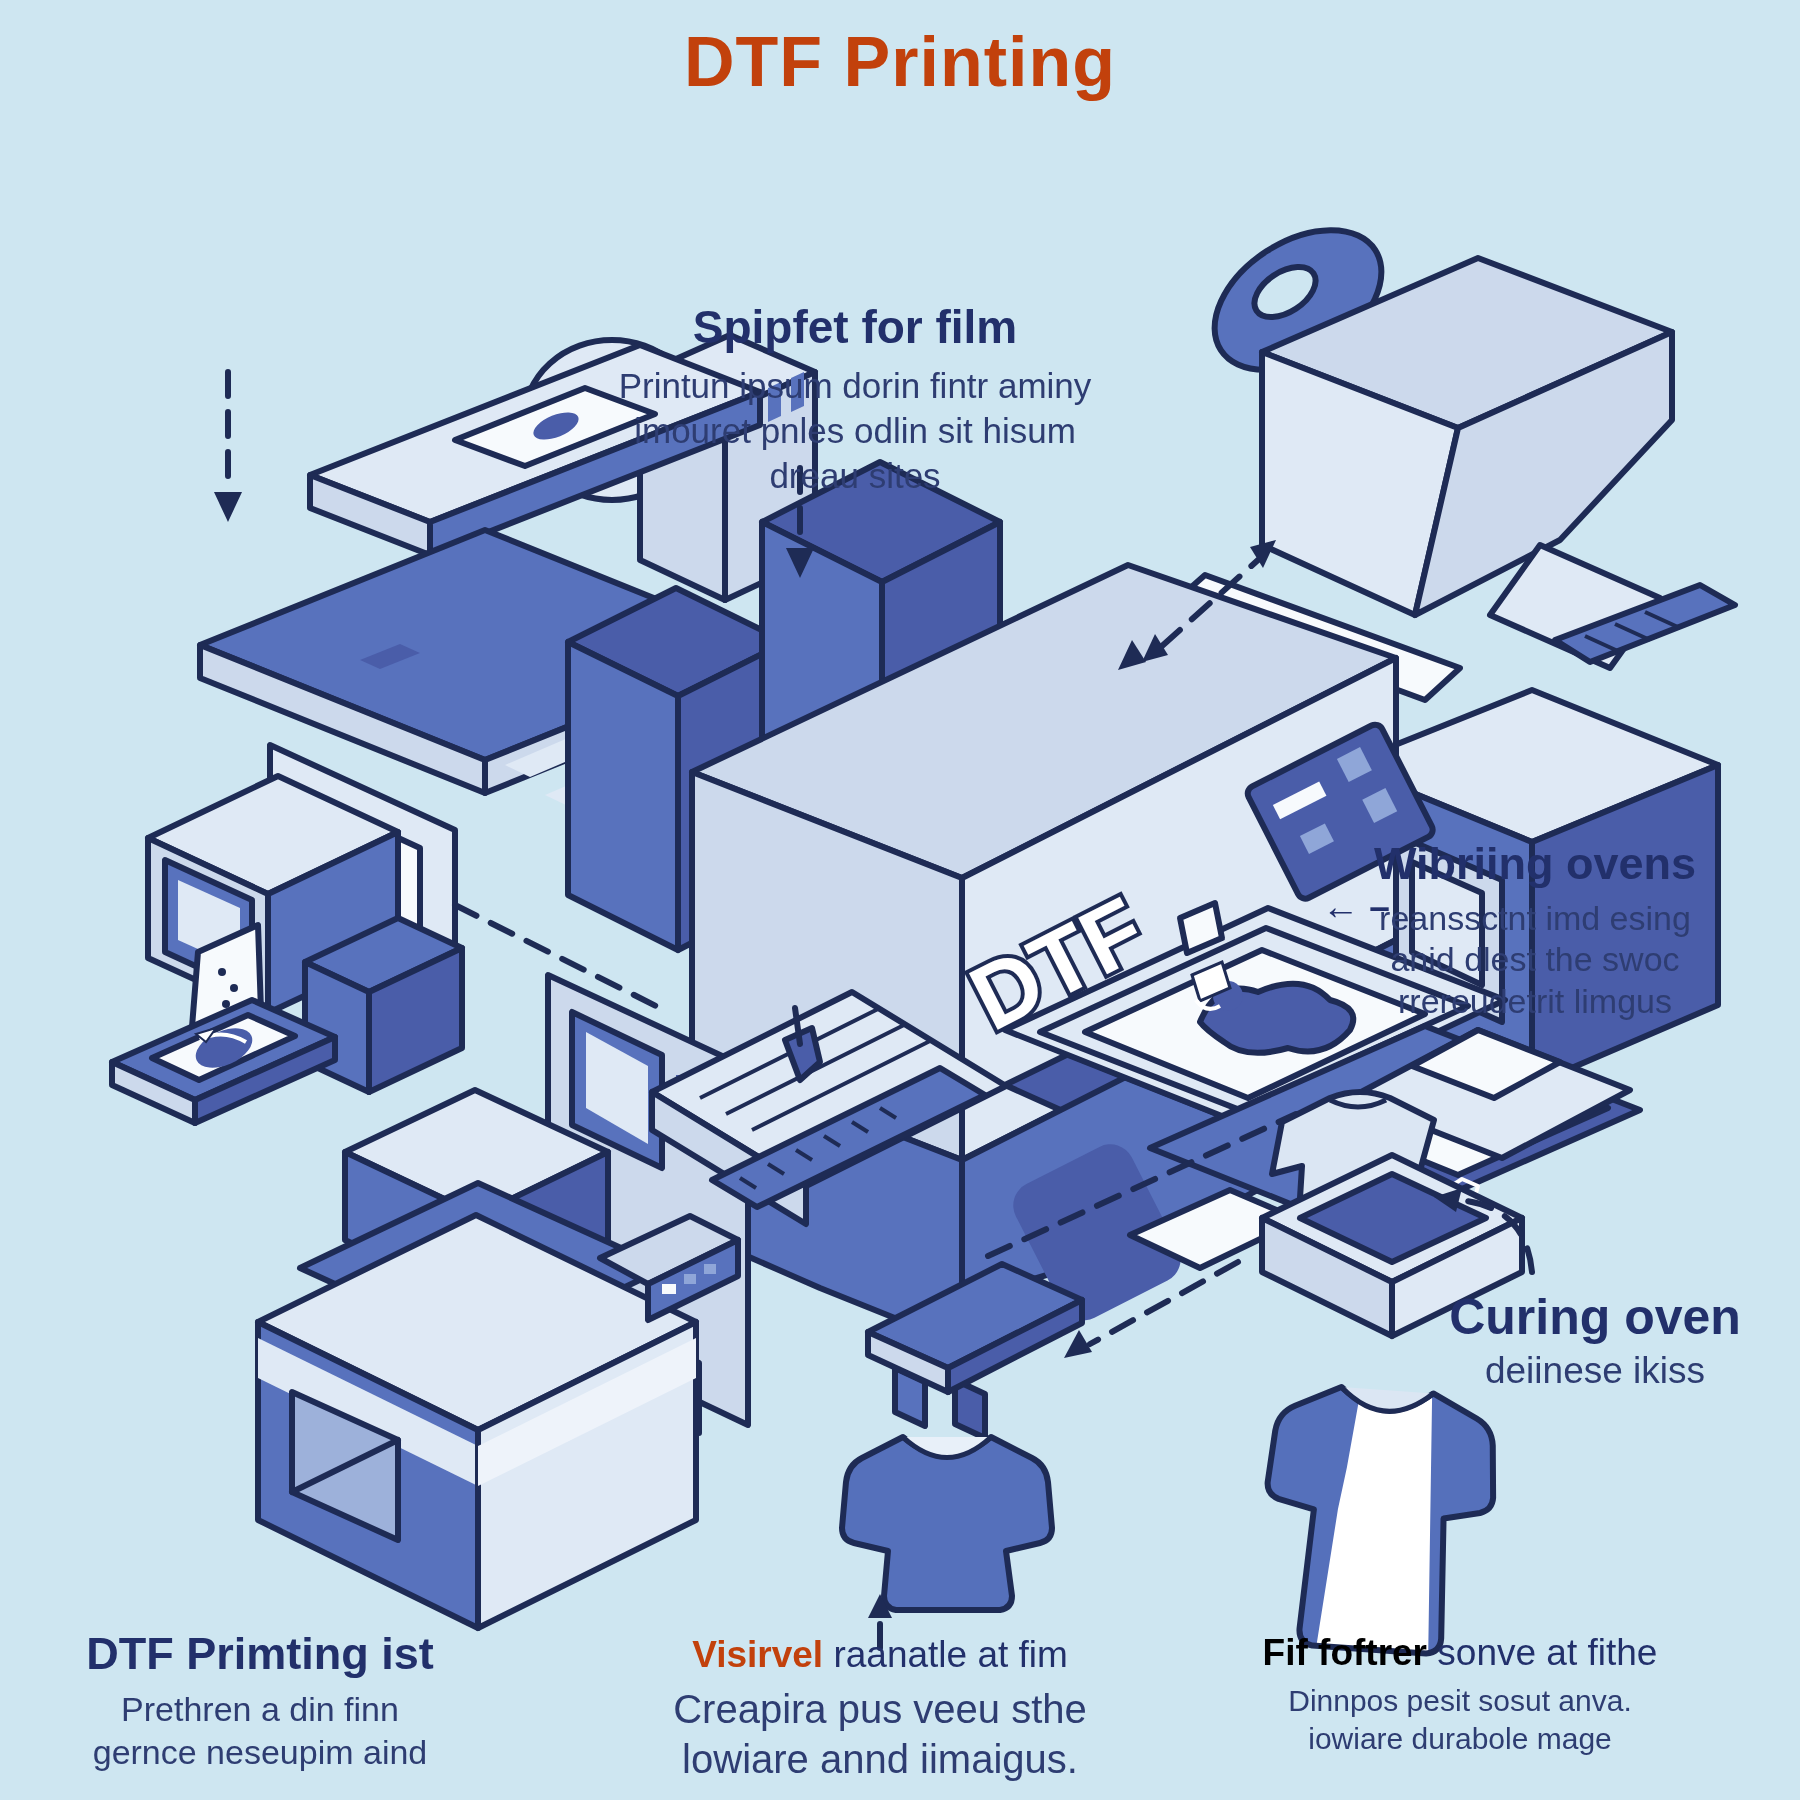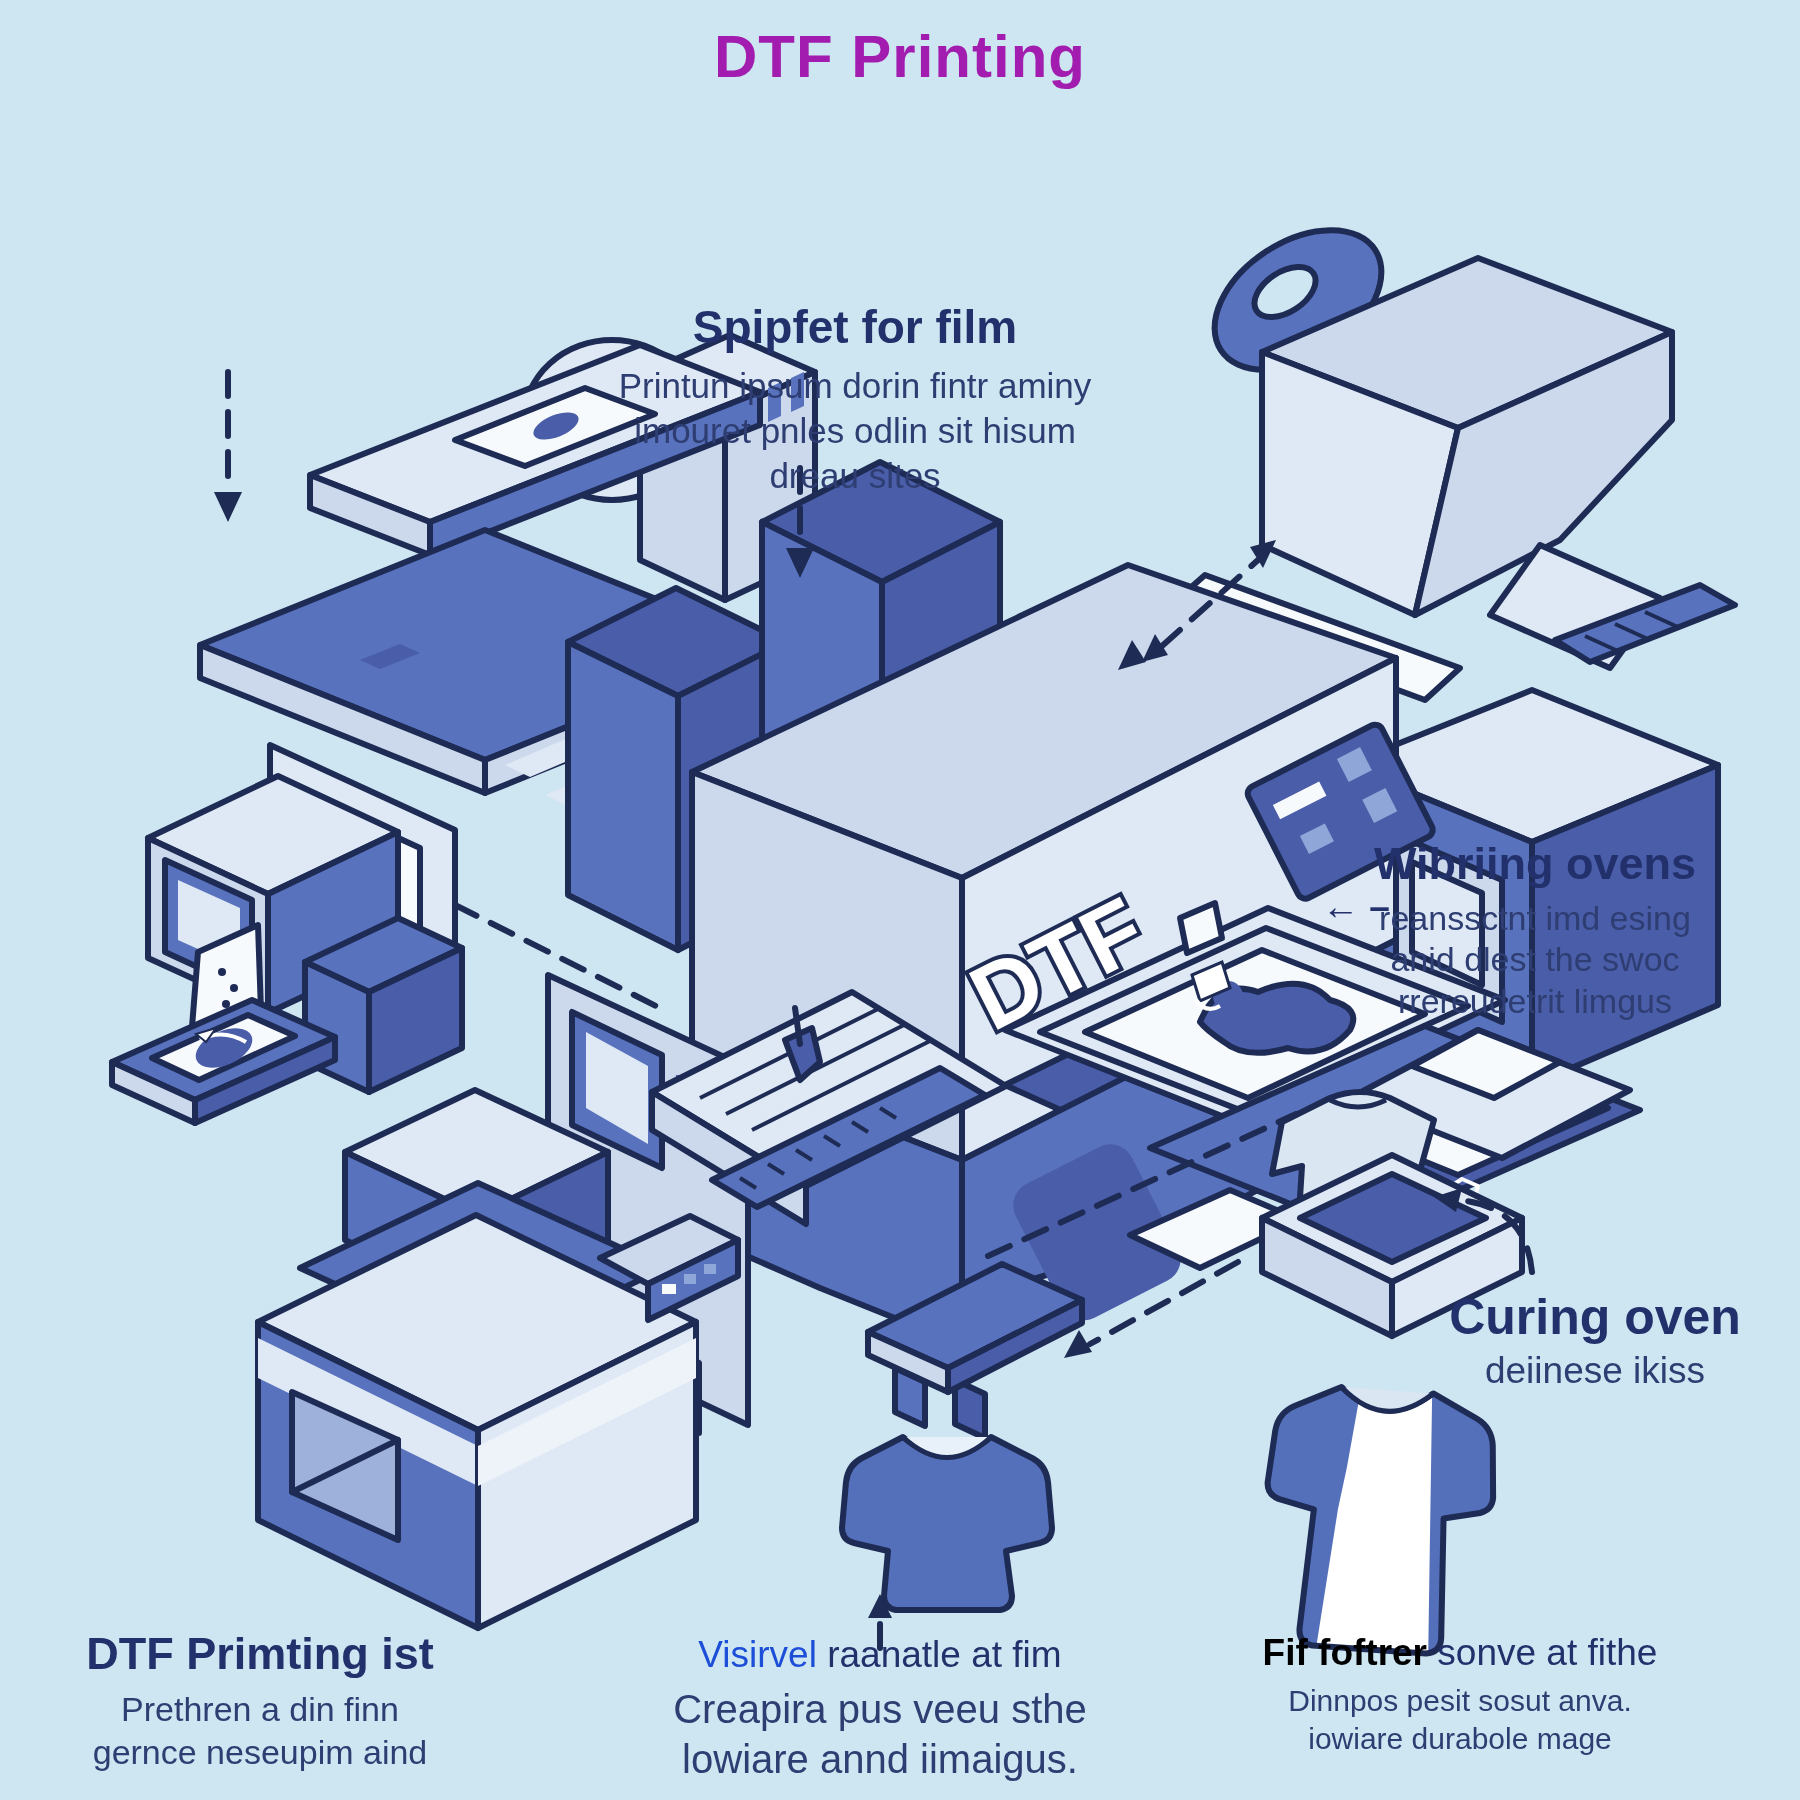--- a/index.html
+++ b/index.html
@@ -4,41 +4,41 @@
 <style>
   html,body{margin:0;padding:0;background:#b9d6e6;}
   .canvas{
     position:relative;width:1800px;height:1800px;overflow:hidden;
     background:#cee6f1;
     font-family:"Liberation Sans", sans-serif;
   }
   .canvas svg{position:absolute;left:0;top:0;}
   .page-title{
     position:absolute;left:50%;top:22px;transform:translateX(-50%);
-    font-size:60px;font-weight:800;color:#a21caf;letter-spacing:1px;white-space:nowrap;
+    font-size:70px;font-weight:800;color:#c2410c;letter-spacing:1px;white-space:nowrap;
   }
   .note{position:absolute;text-align:center;color:#2e3d72;}
   .note .h{font-weight:800;color:#22306b;}
   .note .l{font-weight:400;}
   .film-note{left:570px;top:292px;width:570px;}
   .film-note .h{font-size:46px;margin-bottom:10px;margin-top:8px;}
   .film-note .l{font-size:35px;line-height:1.28;}
   .ovens-note{left:1290px;top:838px;width:490px;}
   .ovens-note .h{font-size:45px;margin-bottom:8px;}
   .ovens-note .l{font-size:34px;line-height:1.22;}
   .arrow-glyph{position:absolute;left:1322px;top:886px;font-size:37px;color:#22306b;font-weight:700;}
   .curing-note{left:1400px;top:1288px;width:390px;}
   .curing-note .h{font-size:50px;margin-bottom:4px;}
   .curing-note .l{font-size:37px;}
   .bl-note{left:50px;top:1628px;width:420px;}
   .bl-note .h{font-size:45px;margin-bottom:8px;}
   .bl-note .l{font-size:34px;line-height:1.26;}
   .bm-note{left:670px;top:1634px;width:420px;}
   .bm-note .h{font-size:37px;margin-bottom:8px;font-weight:400;}
-  .bm-note .h b{font-weight:400;color:#1d4ed8;}
+  .bm-note .h b{font-weight:700;color:#c2410c;}
   .bm-note .l{font-size:40px;line-height:1.26;}
   .br-note{left:1220px;top:1632px;width:480px;}
   .br-note .h{font-size:37px;margin-bottom:8px;font-weight:400;}
   .br-note .h b{font-weight:700;color:#000000;}
   .br-note .l{font-size:30px;line-height:1.26;}
 </style>
 </head>
 <body>
 
 <div class="canvas">

